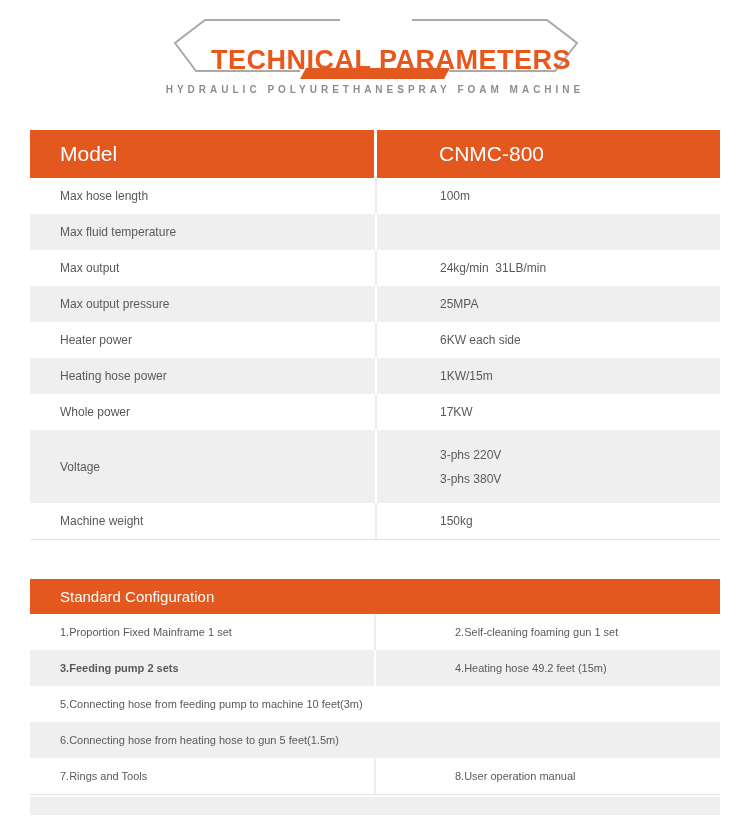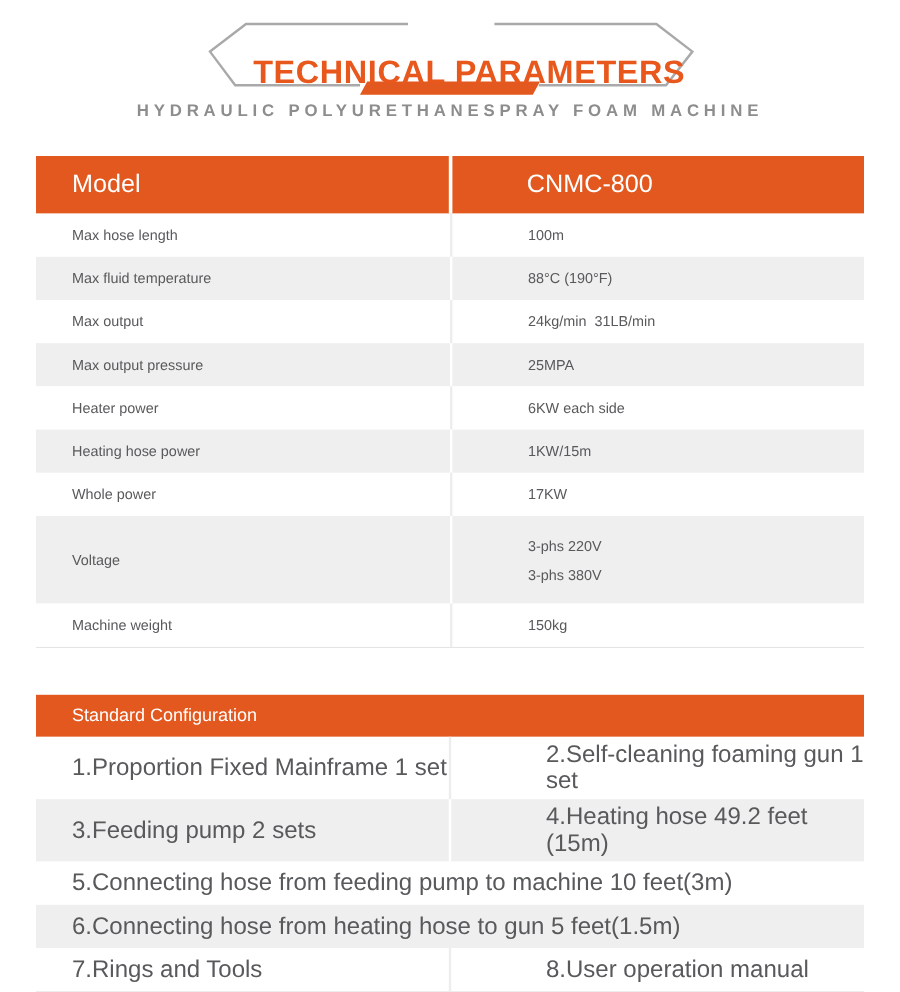--- a/index.html
+++ b/index.html
@@ -40,21 +40,21 @@
     font-weight: bold;
     letter-spacing: 0.5px;
     color: var(--title-orange, #e8571c);
   }
   .subtitle {
     position: absolute;
     left: 0;
     top: 84px;
     width: 100%;
     text-align: center;
-    font-size: 14px;
+    font-size: 10px;
     font-weight: bold;
     letter-spacing: 4px;
     color: var(--subtitle-gray, #8d8d8d);
   }
 
   
   .spec-table {
     margin: 26px 30px 0 30px;
     border-bottom: 1px solid #e4e4e4;
   }
@@ -137,29 +137,30 @@
     background: var(--zebra-gray, #efefef);
   }
   .config-row .cell {
     display: flex;
     align-items: center;
     box-sizing: border-box;
     min-height: 36px;
     padding-top: 4px;
     padding-bottom: 4px;
     line-height: 22px;
-    font-size: 20px;
+    font-size: 11px;
   }
   .config-row .c1 {
     width: 346px;
     padding-left: 30px;
     border-right: 2px solid #ededed;
   }
   .config-row.alt .c1 {
     border-right-color: #ffffff;
+    font-weight: bold;
   }
   .config-row .c2 {
     flex: 1;
     padding-left: 79px;
   }
   .config-row .full {
     width: 100%;
     padding-left: 30px;
   }
   .footer-strip {
@@ -188,21 +189,20 @@
       <div class="hcell hcell-model">Model</div>
       <div class="hcell hcell-value">CNMC-800</div>
     </div>
     <div id="spec-rows">
         <div class="spec-row">
           <div class="cell label">Max hose length</div>
           <div class="cell value">100m</div>
         </div>
         <div class="spec-row alt">
           <div class="cell label">Max fluid temperature</div>
-          <div class="cell value">88°C (190°F)</div>
         </div>
         <div class="spec-row">
           <div class="cell label">Max output</div>
           <div class="cell value">24kg/min  31LB/min</div>
         </div>
         <div class="spec-row alt">
           <div class="cell label">Max output pressure</div>
           <div class="cell value">25MPA</div>
         </div>
         <div class="spec-row">

